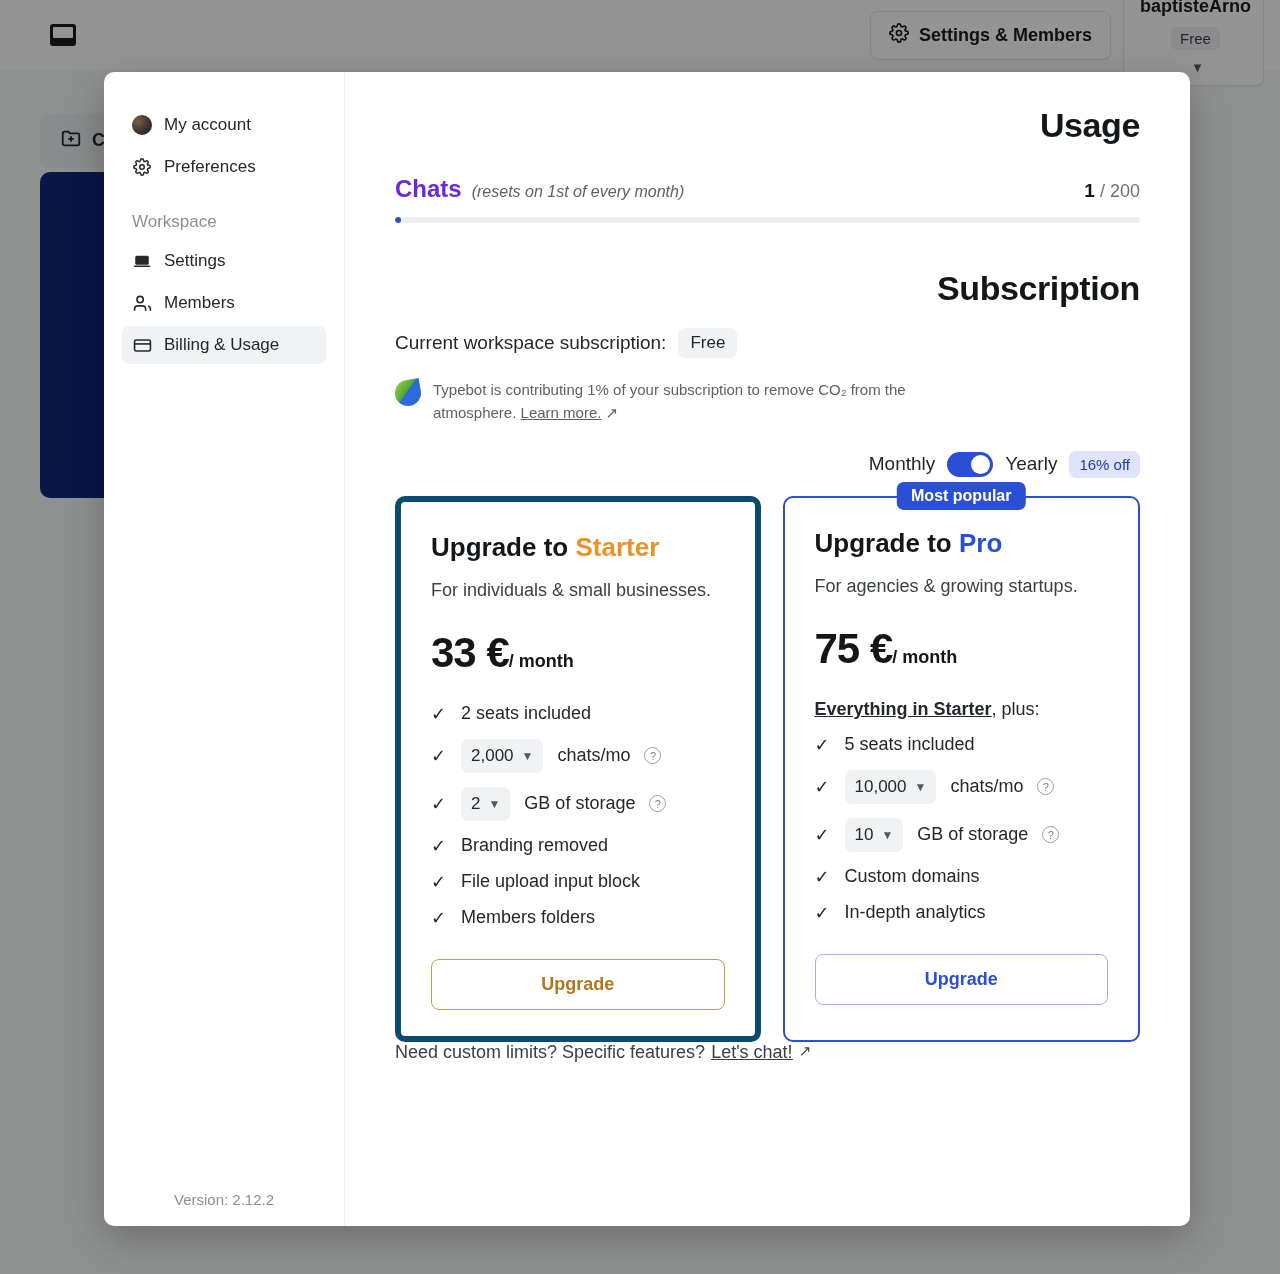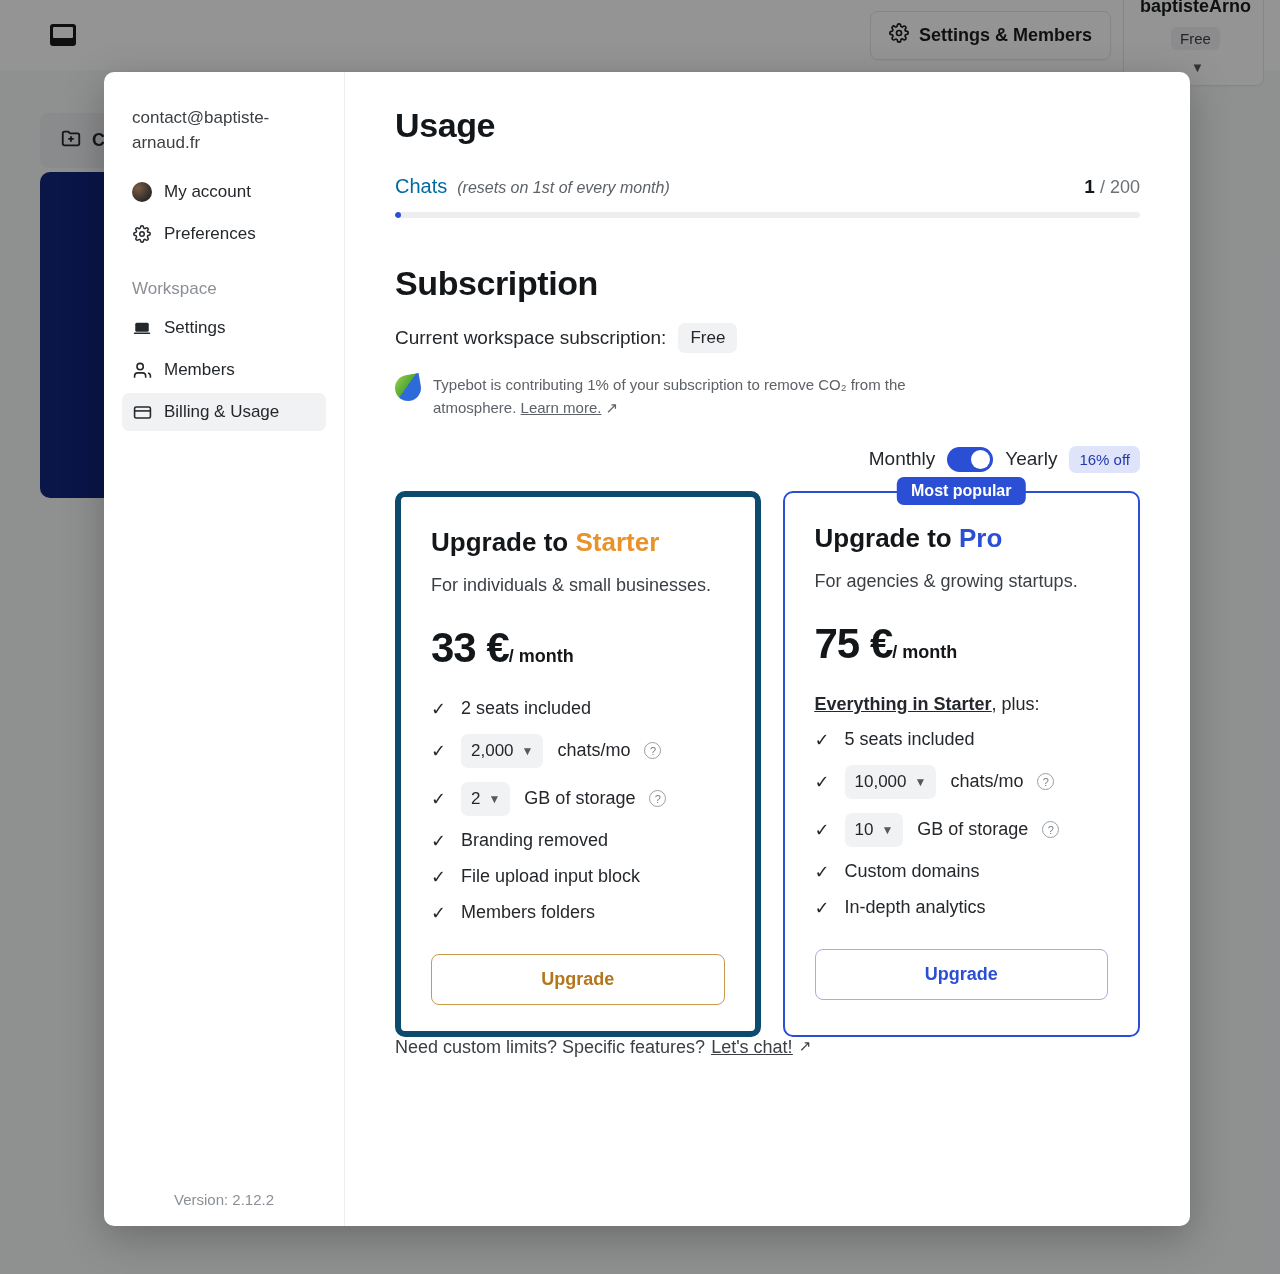--- a/index.html
+++ b/index.html
@@ -114,26 +114,26 @@
   .side-version {
     margin-top: auto; text-align: center;
     font-size: 15px; color: #8b9096;
   }
 
   
   .content {
     flex: 1; padding: 34px 50px 0 50px; overflow: hidden;
   }
   h1.sec {
-    font-size: 34px; font-weight: 700; color: #14171a; letter-spacing: -0.4px;
+    font-size: 34px; font-weight: 700; color: #14171a; letter-spacing: -0.4px; text-align: right;
   }
   .usage-row {
     display: flex; align-items: baseline; margin-top: 30px;
   }
-  .usage-title { font-size: 20px; font-weight: 400; color: #0369a1; }
+  .usage-title { font-size: 24px; font-weight: 700; color: #6d28d9; }
   .usage-note { font-size: 16px; font-style: italic; color: #5d6268; margin-left: 10px; }
   .usage-count { margin-left: auto; font-size: 18px; color: #6b7177; }
   .usage-count b { color: #14171a; font-size: 19px; }
   .progress {
     margin-top: 14px; height: 6px; border-radius: 3px; background: #eceef0;
     position: relative; overflow: hidden;
   }
   .progress > i {
     position: absolute; left: 0; top: 0; bottom: 0; width: 6px;
     background: #2b4fd4; border-radius: 3px;
@@ -267,21 +267,20 @@
   <div class="bg-tile">
     <span>Continue</span>
   </div>
 </div>
 
 <div class="overlay"></div>
 
 <div class="modal">
 
   <div class="side">
-    <div class="side-email">contact@baptiste-arnaud.fr</div>
 
     <div class="side-item">
       <span class="avatar-ico"></span>
       <span>My account</span>
     </div>
     <div class="side-item">
       <span class="side-ico">
         <svg width="18" height="18" viewBox="0 0 24 24" fill="none" stroke="#24282c" stroke-width="2">
             <circle cx="12" cy="12" r="3"></circle>
             <path d="M19.4 15a1.65 1.65 0 0 0 .33 1.82l.06.06a2 2 0 1 1-2.83 2.83l-.06-.06a1.65 1.65 0 0 0-1.82-.33 1.65 1.65 0 0 0-1 1.51V21a2 2 0 0 1-4 0v-.09A1.65 1.65 0 0 0 9 19.4a1.65 1.65 0 0 0-1.82.33l-.06.06a2 2 0 1 1-2.83-2.83l.06-.06A1.65 1.65 0 0 0 4.6 15a1.65 1.65 0 0 0-1.51-1H3a2 2 0 0 1 0-4h.09A1.65 1.65 0 0 0 4.6 9a1.65 1.65 0 0 0-.33-1.82l-.06-.06a2 2 0 1 1 2.83-2.83l.06.06A1.65 1.65 0 0 0 9 4.6a1.65 1.65 0 0 0 1-1.51V3a2 2 0 0 1 4 0v.09a1.65 1.65 0 0 0 1 1.51 1.65 1.65 0 0 0 1.82-.33l.06-.06a2 2 0 1 1 2.83 2.83l-.06.06A1.65 1.65 0 0 0 19.4 9c.14.37.43.67.79.82H21a2 2 0 0 1 0 4h-.09a1.65 1.65 0 0 0-1.51 1z"></path>

